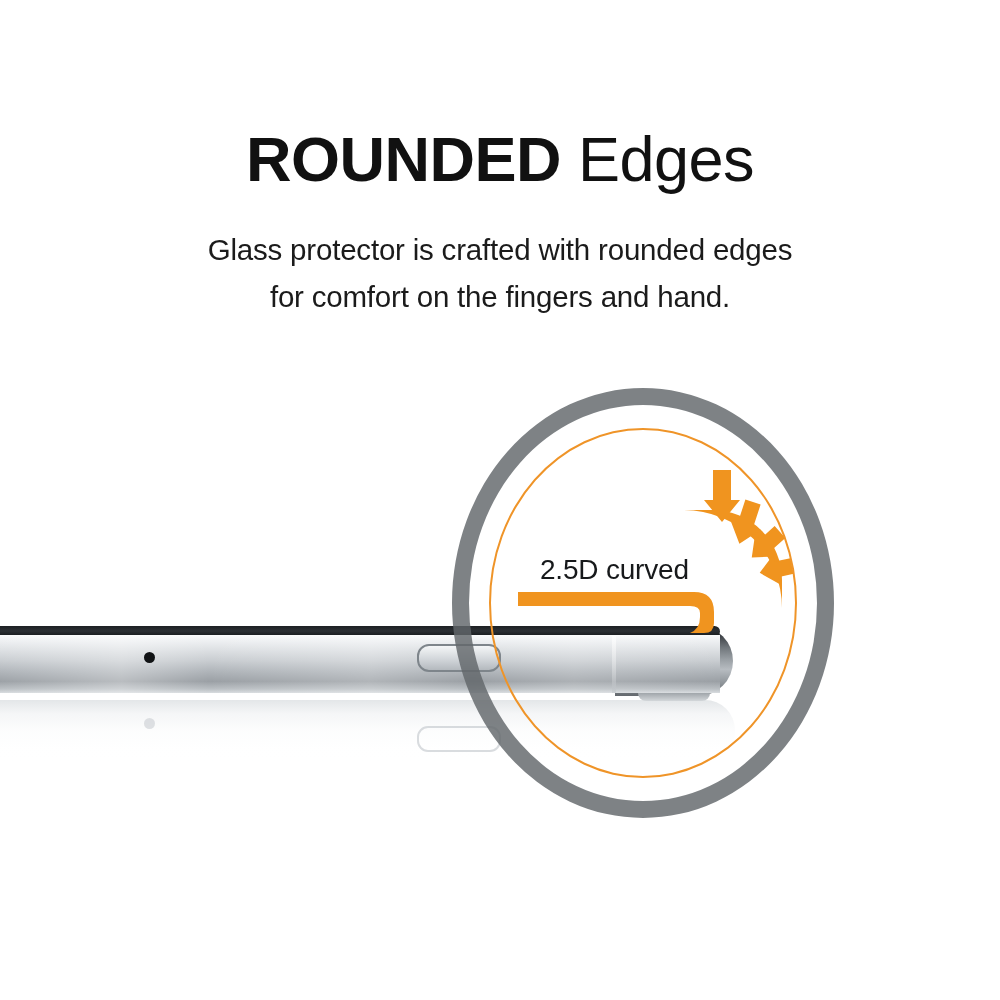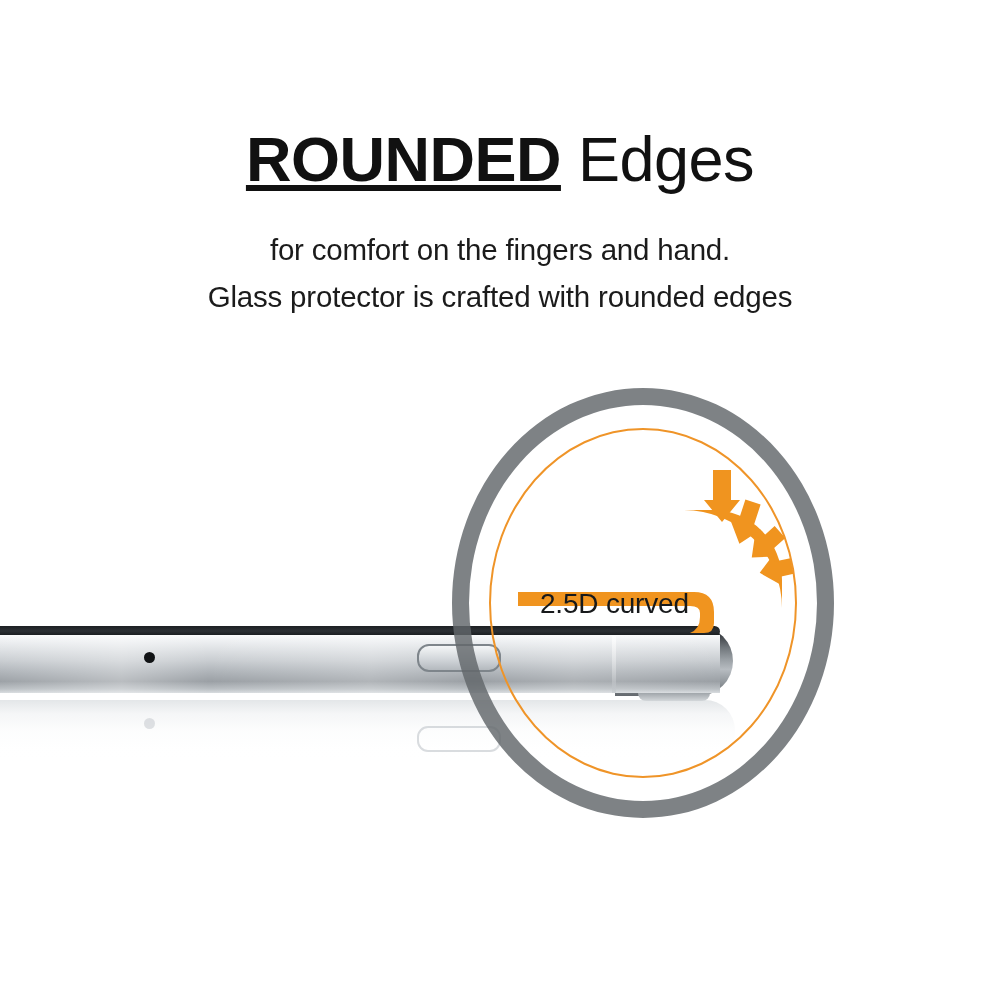--- a/index.html
+++ b/index.html
@@ -25,21 +25,20 @@
     width: 1000px;
     text-align: center;
     line-height: 1;
     white-space: nowrap;
     color: #111111;
     font-size: 63px;
     letter-spacing: -0.5px;
   }
   .headline .strong {
     font-weight: 700;
-    text-decoration: underline;
   }
   .headline .light {
     font-weight: 400;
     margin-top: 12px;
   }
 
   .subhead {
     position: absolute;
     left: 0;
     top: 226px;
@@ -257,21 +256,21 @@
     top: 589px;
     width: 200px;
     height: 46px;
     pointer-events: none;
   }
 
   
   .glass-label {
     position: absolute;
     left: 540px;
-    top: 588px;
+    top: 554px;
     font-size: 28px;
     color: #17191b;
     font-weight: 400;
     white-space: nowrap;
     letter-spacing: -0.2px;
   }
 
   
   #impact {
     position: absolute;
@@ -285,22 +284,22 @@
 </head>
 <body>
 
 <div id="stage">
 
   <div class="headline">
     <span class="strong">ROUNDED</span><span class="light"> Edges</span>
   </div>
 
   <div class="subhead">
+    <span class="line">Glass protector is crafted with rounded edges</span>
     <span class="line">for comfort on the fingers and hand.</span>
-    <span class="line">Glass protector is crafted with rounded edges</span>
   </div>
 
   <div id="phone-scene">
     <div class="reflection"></div>
     <div class="reflection-mic"></div>
     <div class="reflection-button"></div>
 
     <div class="phone-cap"></div>
     <div class="phone-cap-hi"></div>
     <div class="phone-foot"></div>

